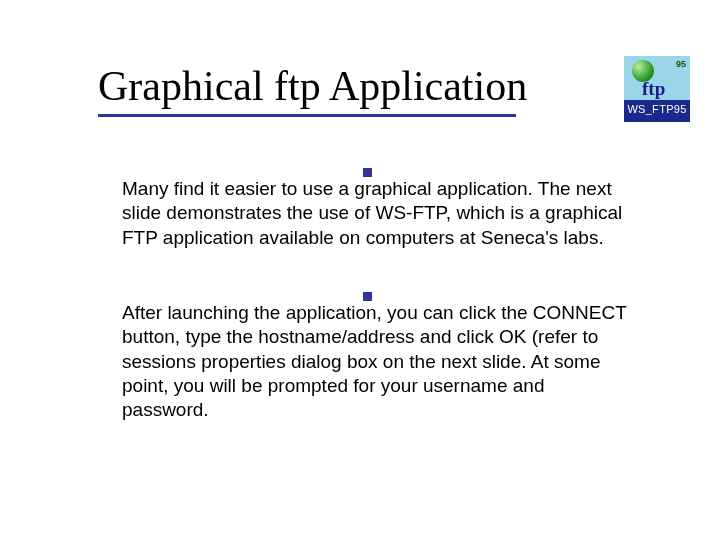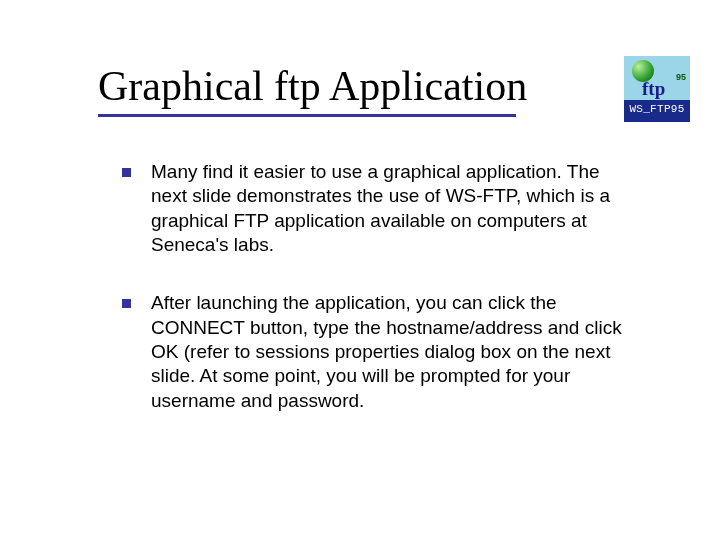--- a/index.html
+++ b/index.html
@@ -68,52 +68,53 @@
     left: 8px;
     top: 4px;
     width: 22px;
     height: 22px;
     border-radius: 50%;
     background: radial-gradient(circle at 30% 30%, #b7f09a 0%, #2e9e2e 60%, #0a5a0a 100%);
   }
   .logo-95 {
     position: absolute;
     right: 4px;
-    top: 16px;
+    top: 3px;
     font-size: 9px;
     font-weight: bold;
     color: #0a5a0a;
     font-family: Arial, sans-serif;
   }
   .logo-ftp {
     position: absolute;
     left: 18px;
     bottom: 0;
     font-family: "Brush Script MT", cursive;
     font-size: 19px;
     color: #1b1b8a;
     font-weight: bold;
   }
   .logo-label {
     color: #ffffff;
-    font-family: Liberation Mono, monospace;
+    font-family: Liberation Sans, sans-serif;
     font-size: 11px;
     margin-top: 3px;
     letter-spacing: 0.3px;
   }
   .body {
     position: absolute;
     top: 160px;
     left: 122px;
     width: 510px;
   }
   .bullet-item {
     display: flex;
-    align-items: flex-start;
+    align-items: center;
     margin-bottom: 34px;
+    flex-direction: column;
   }
   .bullet-marker {
     width: 9px;
     height: 9px;
     background: #333399;
     margin-top: 8px;
     margin-right: 20px;
     flex: 0 0 auto;
   }
   .bullet-text {

